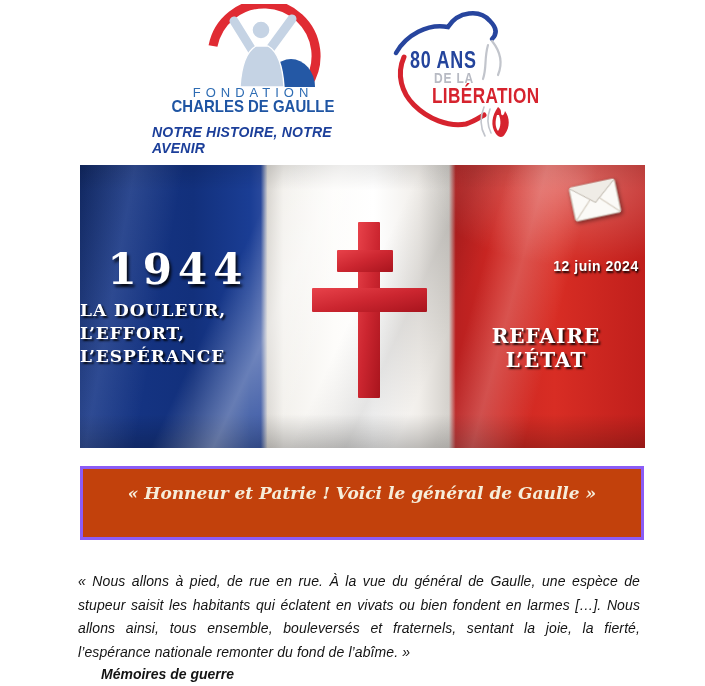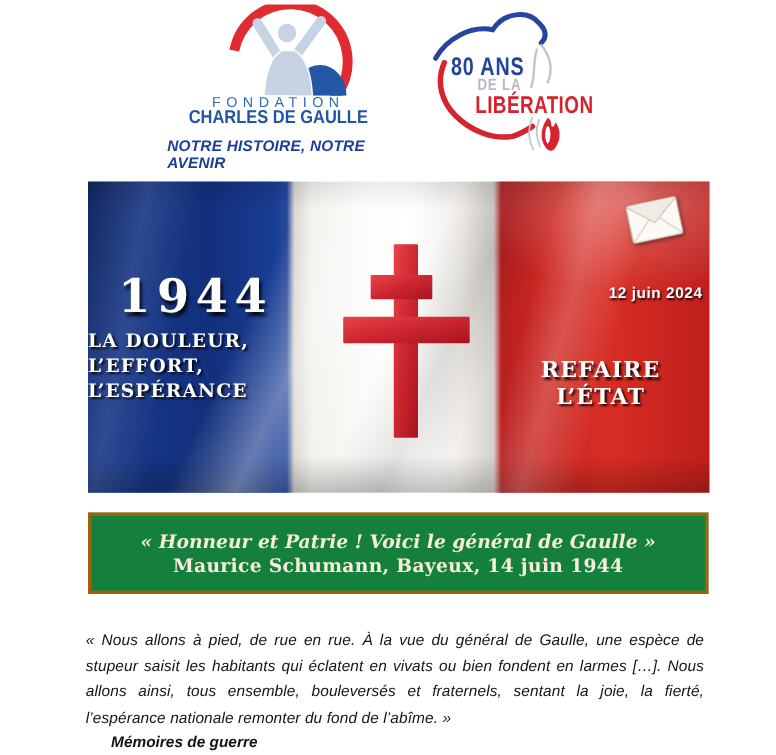--- a/index.html
+++ b/index.html
@@ -72,21 +72,21 @@
     margin-top:33px;
   }
   .hero-envelope{
     position:absolute;left:491px;top:17px;width:48px;height:36px;
     transform:rotate(-12deg);filter:drop-shadow(1px 2px 2px rgba(0,0,0,.45));
   }
   .hero-cross{position:absolute;left:230px;top:55px;width:120px;height:180px;}
   
   .quote-box{
     position:absolute;left:80px;top:466px;width:558px;height:68px;
-    background:#15803d;border:3px solid #a16207;
+    background:#c2410c;border:3px solid #8b5cf6;
     text-align:center;color:#f6edda;
     font-family:"DejaVu Serif","Liberation Serif",serif;
   }
   .quote-line1{margin-top:13px;font-size:17px;font-weight:700;font-style:italic;line-height:22px;}
   .quote-line2{font-size:17px;font-weight:700;line-height:22px;letter-spacing:.3px;}
   
   .excerpt{
     position:absolute;left:78px;top:570px;width:562px;
     font-size:14px;font-style:italic;color:#141414;
     line-height:23.5px;text-align:justify;letter-spacing:.1px;
@@ -164,19 +164,18 @@
       <path d="M 2 2 L 24 20 L 46 2" fill="none" stroke="#b5ada1" stroke-width="1.4"></path>
       <path d="M 2 34 L 19 17 M 46 34 L 29 17" fill="none" stroke="#d8d1c6" stroke-width="1.2"></path>
       <path d="M 2 2 L 24 20 L 46 2 L 46 1 L 2 1 Z" fill="#efece6"></path>
     </svg>
 
     <div class="hero-date">12 juin 2024</div>
   </div>
 
   <div class="quote-box">
     <div class="quote-line1">« Honneur et Patrie ! Voici le général de Gaulle »</div>
-    <div class="quote-line2">Maurice Schumann, Bayeux, 14 juin 1944</div>
   </div>
 
   <div class="excerpt">« Nous allons à pied, de rue en rue. À la vue du général de Gaulle, une espèce de stupeur saisit les habitants qui éclatent en vivats ou bien fondent en larmes […]. Nous allons ainsi, tous ensemble, bouleversés et fraternels, sentant la joie, la fierté, l’espérance nationale remonter du fond de l’abîme. »</div>
   <div class="excerpt-source">Mémoires de guerre</div>
 
 </div>
 
 </body></html>

